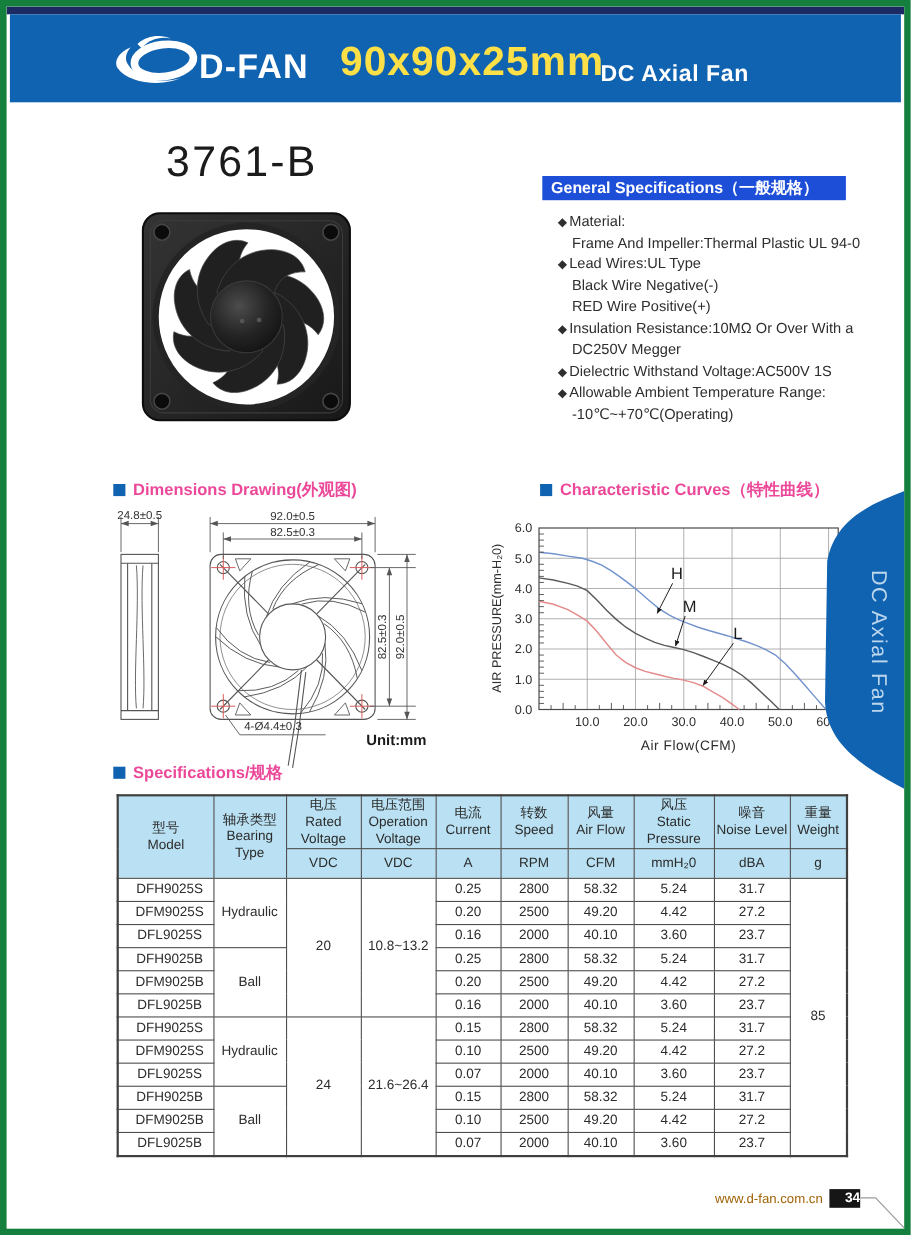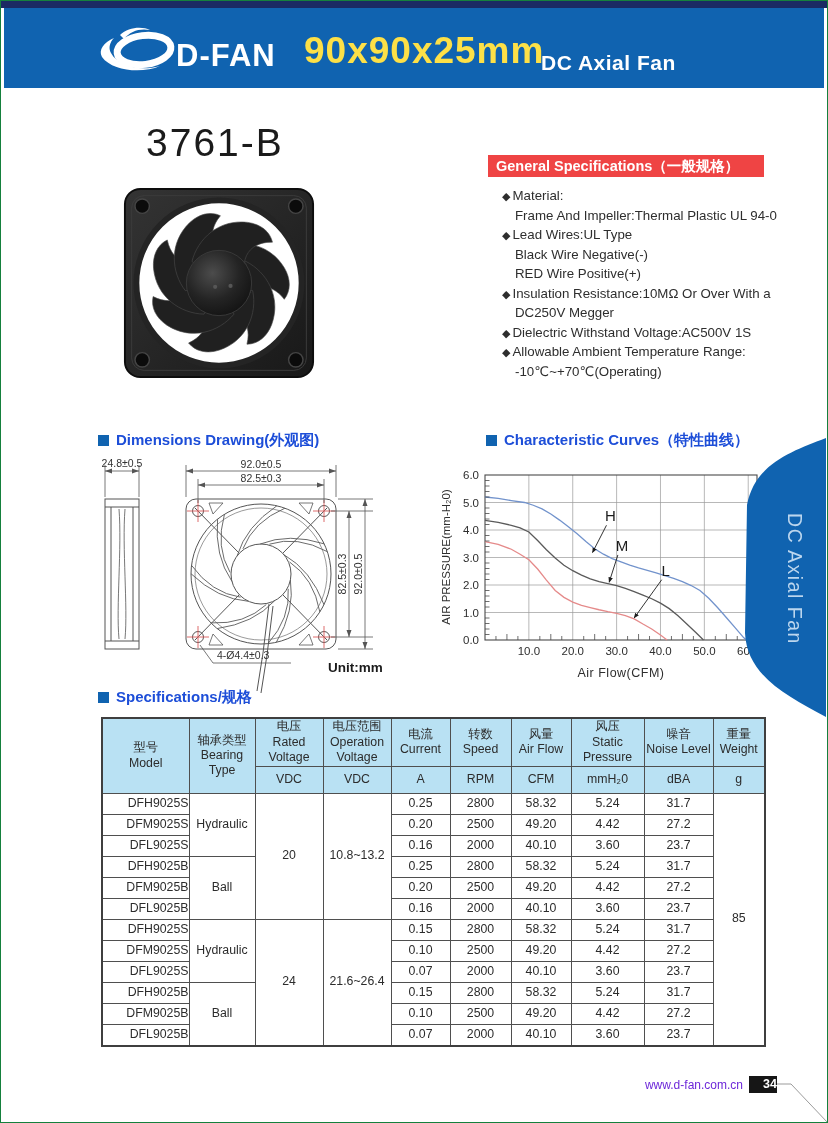--- a/index.html
+++ b/index.html
@@ -1,48 +1,48 @@
 <!DOCTYPE html>
 <html><head>
 <meta charset="utf-8">
 <style>
   html,body{margin:0;padding:0;background:#e8e8e8;}
   #page{position:relative;width:828px;height:1123px;margin:0 auto;background:#fff;
-        border:1px solid #15803d;box-sizing:border-box;overflow:hidden;
+        border:6px solid #15803d;box-sizing:border-box;overflow:hidden;
         font-family:"Liberation Sans","DejaVu Sans",sans-serif;color:#222;}
   .abs{position:absolute;}
   
   .top-strip{left:0;top:0;width:100%;height:7px;background:#1b2a63;}
   .band{left:3px;right:3px;top:7px;height:80px;background:#1063b0;}
   .brand-text{left:172px;top:30px;font-size:31px;font-weight:bold;color:#fff;letter-spacing:1px;}
   .size-title{left:300px;top:22px;font-size:37px;font-weight:bold;color:#fde047;letter-spacing:1px;}
   .band-sub{left:537px;top:43px;font-size:21px;font-weight:bold;color:#fff;letter-spacing:.5px;}
   
   .model-title{left:145px;top:120px;font-size:39px;color:#1b1b1b;letter-spacing:2px;}
   
-  .gs-bar{left:487px;top:154px;width:276px;height:22px;background:#ef4444;color:#fff;
+  .gs-bar{left:487px;top:154px;width:276px;height:22px;background:#1d4ed8;color:#fff;
           font-size:14.5px;font-weight:bold;line-height:22px;padding-left:8px;box-sizing:border-box;}
   .gs-list{left:489px;top:185px;width:334px;font-size:13.3px;color:#2e2e2e;}
   .gs-line{height:19.5px;line-height:19.5px;white-space:nowrap;margin-left:12px;}
   .gs-line.cont{padding-left:13px;}
   .dm{font-size:11px;margin-right:2px;color:#2e2e2e;}
   
   .sq{display:inline-block;width:11px;height:11px;background:#1063b0;vertical-align:middle;}
-  .sec-title{font-size:15px;font-weight:bold;color:#1d4ed8;}
+  .sec-title{font-size:15px;font-weight:bold;color:#ec4899;}
   
   table.spec{border-collapse:collapse;table-layout:fixed;width:663px;border:2px solid #3f3f3f;
              font-size:12.3px;color:#2c2c2c;}
   table.spec th,table.spec td{border:1px solid #4f4f4f;text-align:center;padding:0;line-height:1.25;}
   table.spec thead th{background:#b9e1f3;font-weight:normal;}
   table.spec .h1{height:48px;}
   table.spec .h2 th{height:26px;}
   table.spec td{height:20px;}
-  table.spec td.model{text-align:right;padding-left:7px;}
-  
-  .site{left:600px;top:1077px;width:142px;text-align:right;font-size:12px;color:#6d28d9;}
+  table.spec td.model{text-align:center;padding-left:7px;}
+  
+  .site{left:600px;top:1077px;width:142px;text-align:right;font-size:12px;color:#a16207;}
   .pagebox{left:748px;top:1075px;width:28px;height:17px;background:#161616;color:#fff;
            font-size:12.5px;font-weight:bold;text-align:right;line-height:17px;}
   svg text{font-family:"Liberation Sans","DejaVu Sans",sans-serif;}
 </style>
 </head>
 <body>
 
 <div id="page">
 
   <div class="abs top-strip"></div>

